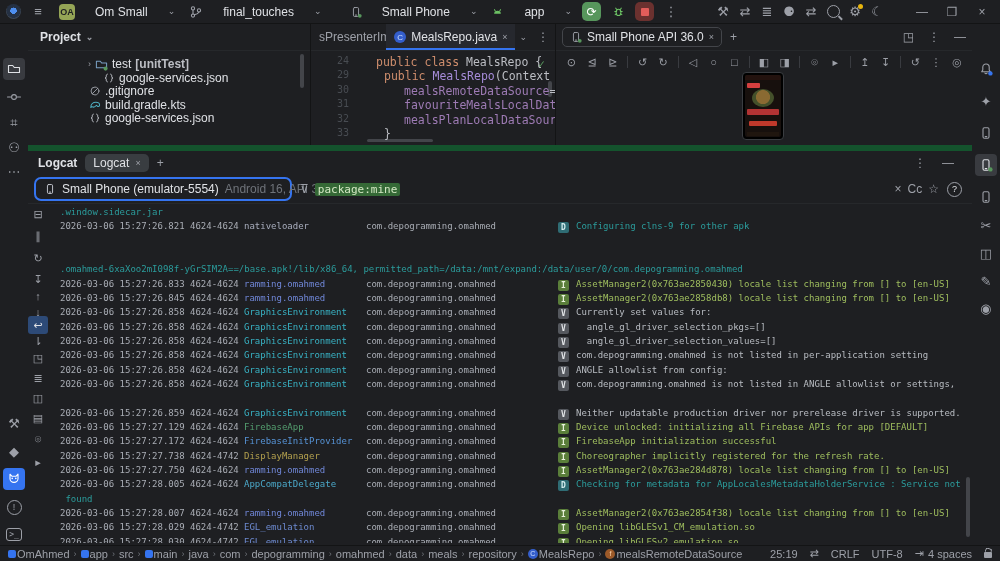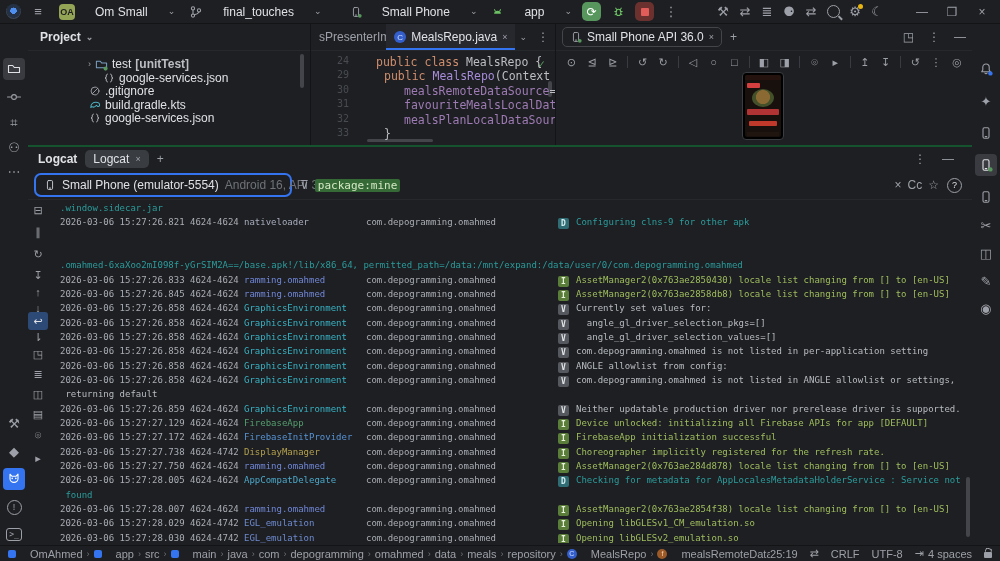--- a/index.html
+++ b/index.html
@@ -65,21 +65,21 @@
   .phone{position:absolute;left:186px;top:48px;width:42px;height:68px;background:#000;border:1px solid #3a3d41;border-radius:4px;padding:2px;box-sizing:border-box;}
   .pscr{position:relative;width:100%;height:100%;background:#17100d;overflow:hidden;border-radius:2px;}
   .pscr .bar{position:absolute;left:0;top:0;width:100%;height:5px;background:#23120e;}
   .pscr .chip{position:absolute;left:2px;top:8px;width:13px;height:5px;background:#d43f3f;border-radius:1px;}
   .pscr .food{position:absolute;left:7px;top:14px;width:22px;height:18px;border-radius:50%;
               background:radial-gradient(circle at 50% 45%,#8a6a32 0 45%,#44502a 50% 75%,#2c1d14 80%);}
   .pscr .ban{position:absolute;left:2px;top:34px;width:32px;height:6px;background:#b23333;border-radius:1px;}
   .pscr .btn{position:absolute;left:4px;top:46px;width:28px;height:5px;background:#c0392b;border-radius:1px;}
   .pscr .nav{position:absolute;left:2px;bottom:1px;width:32px;height:4px;background:#20160f;}
   
-  #logcat{position:absolute;left:28px;top:145px;width:944px;height:400px;background:#1e1f22;box-sizing:border-box;border-top:2px solid #14532d;}
+  #logcat{position:absolute;left:28px;top:145px;width:944px;height:400px;background:#1e1f22;box-sizing:border-box;border-top:6px solid #14532d;}
   .loghead{height:24px;display:flex;align-items:center;gap:8px;padding:0 10px;}
   .logtab{display:flex;align-items:center;gap:6px;background:#393d41;border-radius:5px;padding:2px 8px;}
   .logtoolrow{height:28px;display:flex;align-items:center;gap:8px;padding:0 4px;border-bottom:1px solid #26282b;}
   .devsel{display:flex;align-items:center;gap:6px;border:2px solid #3574f0;border-radius:7px;height:20px;padding:0 8px;margin-left:2px;width:238px;}
   .filter{display:flex;align-items:center;gap:6px;flex:1;height:22px;}
   .filterval{background:#356936;color:#d4e8c4;padding:0 3px;border-radius:2px;font-family:"DejaVu Sans Mono",monospace;font-size:11px;}
   #logtools{position:absolute;left:0;top:52px;width:20px;height:348px;}
   .ltool{position:absolute;left:0;width:20px;height:18px;display:flex;align-items:center;justify-content:center;color:#9da0a8;font-size:11px;border-radius:3px;}
   .ltool.sel{background:#2d4a77;color:#dfe1e5;}
   #logrows{position:absolute;left:20px;top:52px;right:4px;bottom:2px;overflow:hidden;
@@ -91,21 +91,21 @@
   .lc-pkg{position:absolute;left:318px;color:#a9adb5;}
   .lc-badge{position:absolute;left:510px;top:1px;width:11px;height:11px;border-radius:2px;
             font-size:8px;font-weight:bold;display:flex;align-items:center;justify-content:center;}
   .lc-msg{position:absolute;left:528px;}
   .lc-cont{position:absolute;left:12px;}
   .logsb{position:absolute;right:2px;bottom:8px;width:4px;height:60px;background:#43454a;border-radius:2px;}
   
   #statusbar{position:absolute;left:0;top:545px;width:1000px;height:16px;background:#1e1f22;border-top:1px solid #131415;
              display:flex;align-items:center;font-size:11px;color:#9da0a8;padding:0 8px;box-sizing:border-box;}
   #crumbs{display:flex;align-items:center;gap:4px;white-space:nowrap;overflow:hidden;flex:1;}
-  .crumb{display:flex;align-items:center;gap:14px;}
+  .crumb{display:flex;align-items:center;gap:1px;}
   .csep{color:#6f737a;font-size:9px;}
   .modico{width:8px;height:8px;border-radius:2px;background:#3574f0;}
   .cico{width:10px;height:10px;border-radius:50%;background:#345ecb;color:#cfe0ff;font-size:7px;display:flex;align-items:center;justify-content:center;}
   .fico{width:10px;height:10px;border-radius:50%;background:#9c5a29;color:#ffd9b0;font-size:7px;display:flex;align-items:center;justify-content:center;}
   .sright{display:flex;align-items:center;gap:12px;}
   .lockico{position:relative;width:8px;height:6px;background:#9da0a8;border-radius:1px;margin-top:3px;}
   .lockico::before{content:"";position:absolute;left:1px;top:-4px;width:5px;height:4px;border:1.2px solid #9da0a8;border-bottom:none;border-radius:3px 3px 0 0;transform:rotate(14deg);}
 </style>
 </head>
 <body>
@@ -455,21 +455,20 @@
         <div class="lrow" style="top: 18.33px;"><span class="lc-time">2026-03-06 15:27:26.821</span><span class="lc-pid">4624-4624</span><span class="lc-tag" style="color:#a8adbd">nativeloader</span><span class="lc-pkg">com.depogramming.omahmed</span><span class="lc-badge" style="background:#2f6c74;color:#d5eef0">D</span><span class="lc-msg" style="color:#2b9c9c">Configuring clns-9 for other apk</span></div>
         <div class="lrow" style="top: 61.32px; text-decoration: underline;"><span class="lc-cont" style="color:#2b9c9c">.omahmed-6xaXoo2mI098f-yGrSIM2A==/base.apk!/lib/x86_64, permitted_path=/data:/mnt/expand:/data/user/0/com.depogramming.omahmed</span></div>
         <div class="lrow" style="top: 75.65px;"><span class="lc-time">2026-03-06 15:27:26.833</span><span class="lc-pid">4624-4624</span><span class="lc-tag" style="color:#7087d8">ramming.omahmed</span><span class="lc-pkg">com.depogramming.omahmed</span><span class="lc-badge" style="background:#5a7e3a;color:#e9f2dc">I</span><span class="lc-msg" style="color:#9fbe5e">AssetManager2(0x763ae2850430) locale list changing from [] to [en-US]</span></div>
         <div class="lrow" style="top: 89.98px;"><span class="lc-time">2026-03-06 15:27:26.845</span><span class="lc-pid">4624-4624</span><span class="lc-tag" style="color:#7087d8">ramming.omahmed</span><span class="lc-pkg">com.depogramming.omahmed</span><span class="lc-badge" style="background:#5a7e3a;color:#e9f2dc">I</span><span class="lc-msg" style="color:#9fbe5e">AssetManager2(0x763ae2858db8) locale list changing from [] to [en-US]</span></div>
         <div class="lrow" style="top: 104.31px;"><span class="lc-time">2026-03-06 15:27:26.858</span><span class="lc-pid">4624-4624</span><span class="lc-tag" style="color:#38b2c4">GraphicsEnvironment</span><span class="lc-pkg">com.depogramming.omahmed</span><span class="lc-badge" style="background:#55585e;color:#e3e5e8">V</span><span class="lc-msg" style="color:#b8bcc2">Currently set values for:</span></div>
         <div class="lrow" style="top: 118.64px;"><span class="lc-time">2026-03-06 15:27:26.858</span><span class="lc-pid">4624-4624</span><span class="lc-tag" style="color:#38b2c4">GraphicsEnvironment</span><span class="lc-pkg">com.depogramming.omahmed</span><span class="lc-badge" style="background:#55585e;color:#e3e5e8">V</span><span class="lc-msg" style="color:#b8bcc2">  angle_gl_driver_selection_pkgs=[]</span></div>
         <div class="lrow" style="top: 132.97px;"><span class="lc-time">2026-03-06 15:27:26.858</span><span class="lc-pid">4624-4624</span><span class="lc-tag" style="color:#38b2c4">GraphicsEnvironment</span><span class="lc-pkg">com.depogramming.omahmed</span><span class="lc-badge" style="background:#55585e;color:#e3e5e8">V</span><span class="lc-msg" style="color:#b8bcc2">  angle_gl_driver_selection_values=[]</span></div>
         <div class="lrow" style="top: 147.3px;"><span class="lc-time">2026-03-06 15:27:26.858</span><span class="lc-pid">4624-4624</span><span class="lc-tag" style="color:#38b2c4">GraphicsEnvironment</span><span class="lc-pkg">com.depogramming.omahmed</span><span class="lc-badge" style="background:#55585e;color:#e3e5e8">V</span><span class="lc-msg" style="color:#b8bcc2">com.depogramming.omahmed is not listed in per-application setting</span></div>
         <div class="lrow" style="top: 161.63px;"><span class="lc-time">2026-03-06 15:27:26.858</span><span class="lc-pid">4624-4624</span><span class="lc-tag" style="color:#38b2c4">GraphicsEnvironment</span><span class="lc-pkg">com.depogramming.omahmed</span><span class="lc-badge" style="background:#55585e;color:#e3e5e8">V</span><span class="lc-msg" style="color:#b8bcc2">ANGLE allowlist from config:</span></div>
         <div class="lrow" style="top: 175.96px;"><span class="lc-time">2026-03-06 15:27:26.858</span><span class="lc-pid">4624-4624</span><span class="lc-tag" style="color:#38b2c4">GraphicsEnvironment</span><span class="lc-pkg">com.depogramming.omahmed</span><span class="lc-badge" style="background:#55585e;color:#e3e5e8">V</span><span class="lc-msg" style="color:#b8bcc2">com.depogramming.omahmed is not listed in ANGLE allowlist or settings,</span></div>
-        <div class="lrow" style="top: 190.29px;"><span class="lc-cont" style="color:#b8bcc2"> returning default</span></div>
         <div class="lrow" style="top: 204.62px;"><span class="lc-time">2026-03-06 15:27:26.859</span><span class="lc-pid">4624-4624</span><span class="lc-tag" style="color:#38b2c4">GraphicsEnvironment</span><span class="lc-pkg">com.depogramming.omahmed</span><span class="lc-badge" style="background:#55585e;color:#e3e5e8">V</span><span class="lc-msg" style="color:#b8bcc2">Neither updatable production driver nor prerelease driver is supported.</span></div>
         <div class="lrow" style="top: 218.95px;"><span class="lc-time">2026-03-06 15:27:27.129</span><span class="lc-pid">4624-4624</span><span class="lc-tag" style="color:#549e6f">FirebaseApp</span><span class="lc-pkg">com.depogramming.omahmed</span><span class="lc-badge" style="background:#5a7e3a;color:#e9f2dc">I</span><span class="lc-msg" style="color:#9fbe5e">Device unlocked: initializing all Firebase APIs for app [DEFAULT]</span></div>
         <div class="lrow" style="top: 233.28px;"><span class="lc-time">2026-03-06 15:27:27.172</span><span class="lc-pid">4624-4624</span><span class="lc-tag" style="color:#5693d6">FirebaseInitProvider</span><span class="lc-pkg">com.depogramming.omahmed</span><span class="lc-badge" style="background:#5a7e3a;color:#e9f2dc">I</span><span class="lc-msg" style="color:#9fbe5e">FirebaseApp initialization successful</span></div>
         <div class="lrow" style="top: 247.61px;"><span class="lc-time">2026-03-06 15:27:27.738</span><span class="lc-pid">4624-4742</span><span class="lc-tag" style="color:#b3a04e">DisplayManager</span><span class="lc-pkg">com.depogramming.omahmed</span><span class="lc-badge" style="background:#5a7e3a;color:#e9f2dc">I</span><span class="lc-msg" style="color:#9fbe5e">Choreographer implicitly registered for the refresh rate.</span></div>
         <div class="lrow" style="top: 261.94px;"><span class="lc-time">2026-03-06 15:27:27.750</span><span class="lc-pid">4624-4624</span><span class="lc-tag" style="color:#7087d8">ramming.omahmed</span><span class="lc-pkg">com.depogramming.omahmed</span><span class="lc-badge" style="background:#5a7e3a;color:#e9f2dc">I</span><span class="lc-msg" style="color:#9fbe5e">AssetManager2(0x763ae284d878) locale list changing from [] to [en-US]</span></div>
         <div class="lrow" style="top: 276.27px;"><span class="lc-time">2026-03-06 15:27:28.005</span><span class="lc-pid">4624-4624</span><span class="lc-tag" style="color:#4ba8c9">AppCompatDelegate</span><span class="lc-pkg">com.depogramming.omahmed</span><span class="lc-badge" style="background:#2f6c74;color:#d5eef0">D</span><span class="lc-msg" style="color:#2b9c9c">Checking for metadata for AppLocalesMetadataHolderService : Service not</span></div>
         <div class="lrow" style="top: 290.6px;"><span class="lc-cont" style="color:#2b9c9c"> found</span></div>
         <div class="lrow" style="top: 304.93px;"><span class="lc-time">2026-03-06 15:27:28.007</span><span class="lc-pid">4624-4624</span><span class="lc-tag" style="color:#7087d8">ramming.omahmed</span><span class="lc-pkg">com.depogramming.omahmed</span><span class="lc-badge" style="background:#5a7e3a;color:#e9f2dc">I</span><span class="lc-msg" style="color:#9fbe5e">AssetManager2(0x763ae2854f38) locale list changing from [] to [en-US]</span></div>
         <div class="lrow" style="top: 319.26px;"><span class="lc-time">2026-03-06 15:27:28.029</span><span class="lc-pid">4624-4742</span><span class="lc-tag" style="color:#6d8ad0">EGL_emulation</span><span class="lc-pkg">com.depogramming.omahmed</span><span class="lc-badge" style="background:#5a7e3a;color:#e9f2dc">I</span><span class="lc-msg" style="color:#9fbe5e">Opening libGLESv1_CM_emulation.so</span></div>
         <div class="lrow" style="top: 333.59px;"><span class="lc-time">2026-03-06 15:27:28.030</span><span class="lc-pid">4624-4742</span><span class="lc-tag" style="color:#6d8ad0">EGL_emulation</span><span class="lc-pkg">com.depogramming.omahmed</span><span class="lc-badge" style="background:#5a7e3a;color:#e9f2dc">I</span><span class="lc-msg" style="color:#9fbe5e">Opening libGLESv2_emulation.so</span></div>

